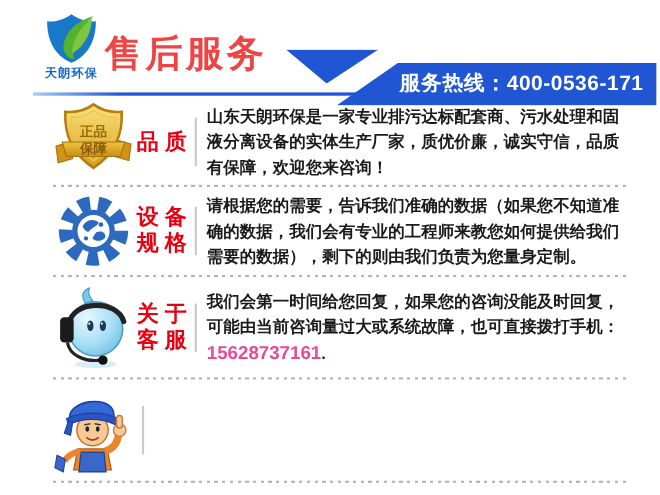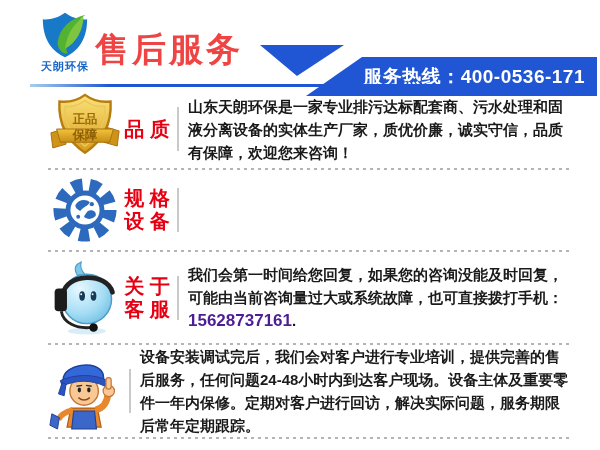--- a/index.html
+++ b/index.html
@@ -28,21 +28,21 @@
   .row-2{height:80px;}
   .row-3{height:91px;}
   .row-4{height:92px;}
   .sep{height:2px;margin:0 30px;
        background:repeating-linear-gradient(90deg,#b4b4b4 0 3px,transparent 3px 7px);}
   .icon-cell{flex:0 0 74px;display:flex;justify-content:center;align-items:center;}
   .label{flex:0 0 50px;color:#e60012;font-weight:bold;font-size:20px;line-height:23px;
        text-align:center;white-space:nowrap;}
   .vline{width:0;border-left:2px solid #c9c9c9;height:44px;margin-left:5px;}
   .text{flex:1;padding-left:9px;color:#1a1a1a;font-weight:bold;font-size:15px;line-height:23px;}
-  .phone{color:#4c1d95;font-size:17px;font-weight:bold;}
+  .phone{color:#ec4899;font-size:17px;font-weight:bold;}
 </style>
 </head>
 <body>
 
 <div class="header">
   <div class="logo">
     <svg viewBox="0 0 56 52">
       <path d="M28,2 C36,8 46,10 52,9 C52,26 46,42 28,50 C10,42 4,26 4,9 C10,10 20,8 28,2 Z" fill="#1879c8"></path>
       <path d="M50,4 C34,8 22,18 20,34 C20,41 25,47 31,46 C26,36 34,16 50,4 Z" fill="#53b230"></path>
       <path d="M48,6 C38,14 30,24 28,41 C40,35 48,20 48,6 Z" fill="#7dc63f"></path>
@@ -96,24 +96,25 @@
         <circle cx="35" cy="35" r="20" fill="#2d6abe"></circle>
         <circle cx="35" cy="35" r="26" fill="none" stroke="#2d6abe" stroke-width="13" stroke-dasharray="10.5 7.6"></circle>
         <circle cx="35" cy="35" r="15" fill="#ffffff"></circle>
         <path d="M25,30 C28,24 36,23 40,27 C38,31 33,32 30,36 C27,34 25,33 25,30 Z" fill="#2d6abe"></path>
         <path d="M38,36 C43,34 47,37 46,41 C43,45 37,45 34,42 C35,40 36,38 38,36 Z" fill="#2d6abe"></path>
         <circle cx="42" cy="29" r="2.2" fill="#2d6abe"></circle>
         <circle cx="28" cy="42" r="2" fill="#2d6abe"></circle>
       </svg>
     </div>
     <div class="label">
+      <div>设 备</div>
       <div>规 格</div>
-      <div>设 备</div>
     </div>
     <div class="vline"></div>
+    <div class="text">请根据您的需要，告诉我们准确的数据（如果您不知道准确的数据，我们会有专业的工程师来教您如何提供给我们需要的数据），剩下的则由我们负责为您量身定制。</div>
   </div>
 
   <div class="sep"></div>
 
   <div class="row row-3">
     <div class="icon-cell">
       <svg viewBox="0 0 78 80" width="74" height="76">
         <defs>
           <radialGradient id="drop" cx="0.35" cy="0.3" r="0.9">
             <stop offset="0" stop-color="#e8f8ff"></stop>
@@ -158,17 +159,16 @@
         <path d="M24,60 L52,60 L56,80 L20,80 Z" fill="#e8872b" stroke="#b05e12" stroke-width="1.2"></path>
         <polygon points="27,63 49,63 51,82 25,82" fill="#3a67c9" stroke="#24418f" stroke-width="1.2"></polygon>
         <path d="M50,62 C58,60 62,54 63,46" fill="none" stroke="#e8872b" stroke-width="7"></path>
         <circle cx="64" cy="42" r="6" fill="#f9c995" stroke="#c6763b" stroke-width="1.3"></circle>
         <rect x="61" y="28" width="5.5" height="12" rx="2.7" fill="#f9c995" stroke="#c6763b" stroke-width="1.3"></rect>
         <path d="M26,62 C18,64 13,68 11,72" fill="none" stroke="#e8872b" stroke-width="6"></path>
         <path d="M4,66 L12,70 L10,82 L2,78 Z" fill="#3a67c9" stroke="#24418f" stroke-width="1"></path>
       </svg>
     </div>
     <div class="vline"></div>
-    <div class="text">设备安装调试完后，我们会对客户进行专业培训，提供完善的售后服务，任何问题24-48小时内到达客户现场。设备主体及重要零件一年内保修。定期对客户进行回访，解决实际问题，服务期限后常年定期跟踪。</div>
   </div>
 
   <div class="sep"></div>
 </div>
 
 </body></html>

